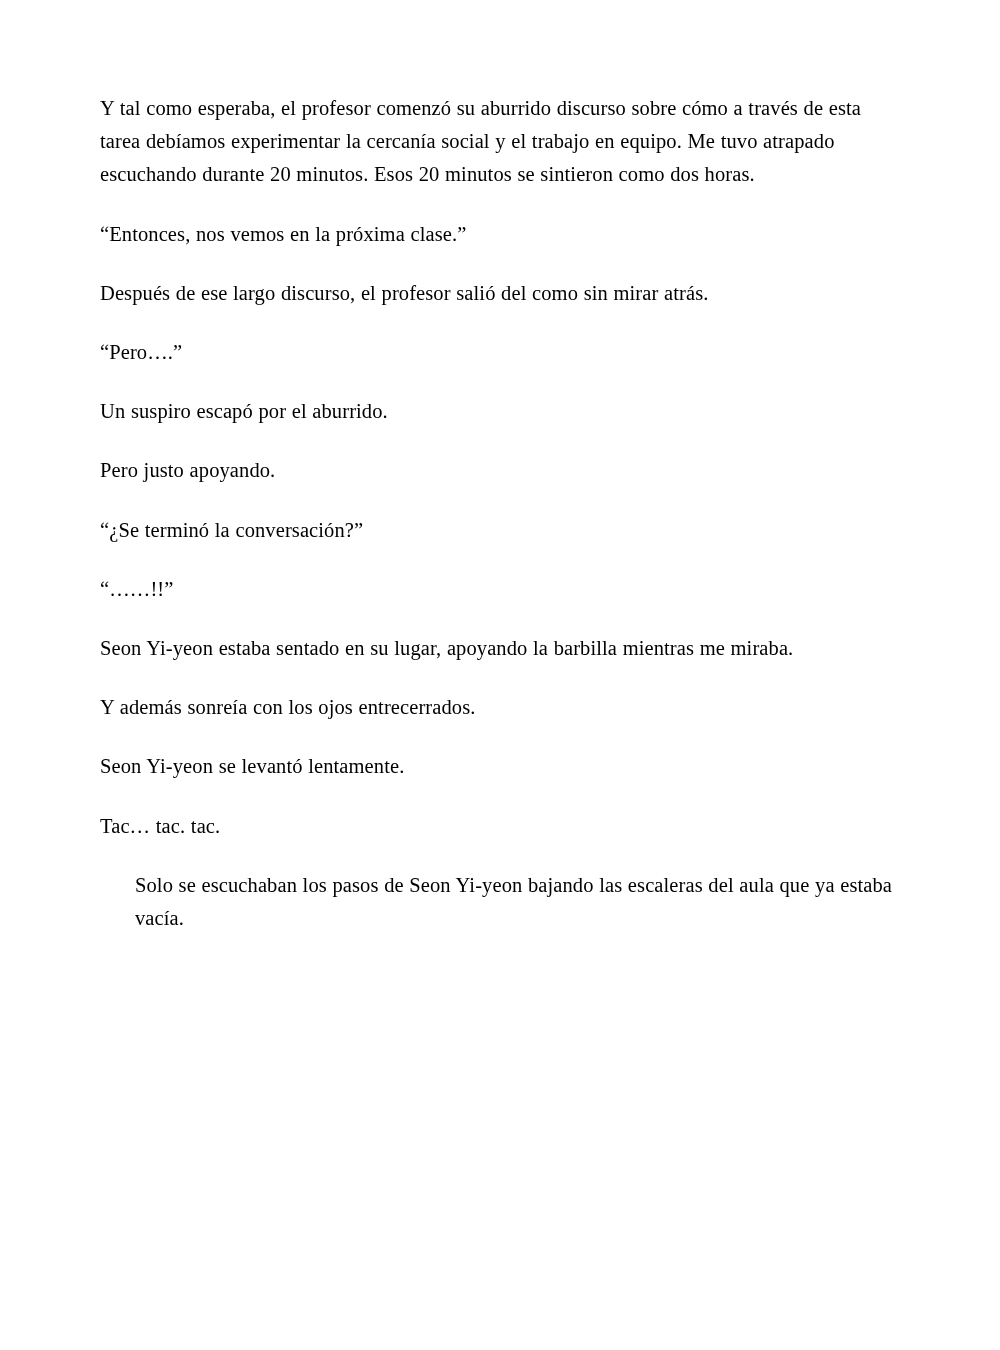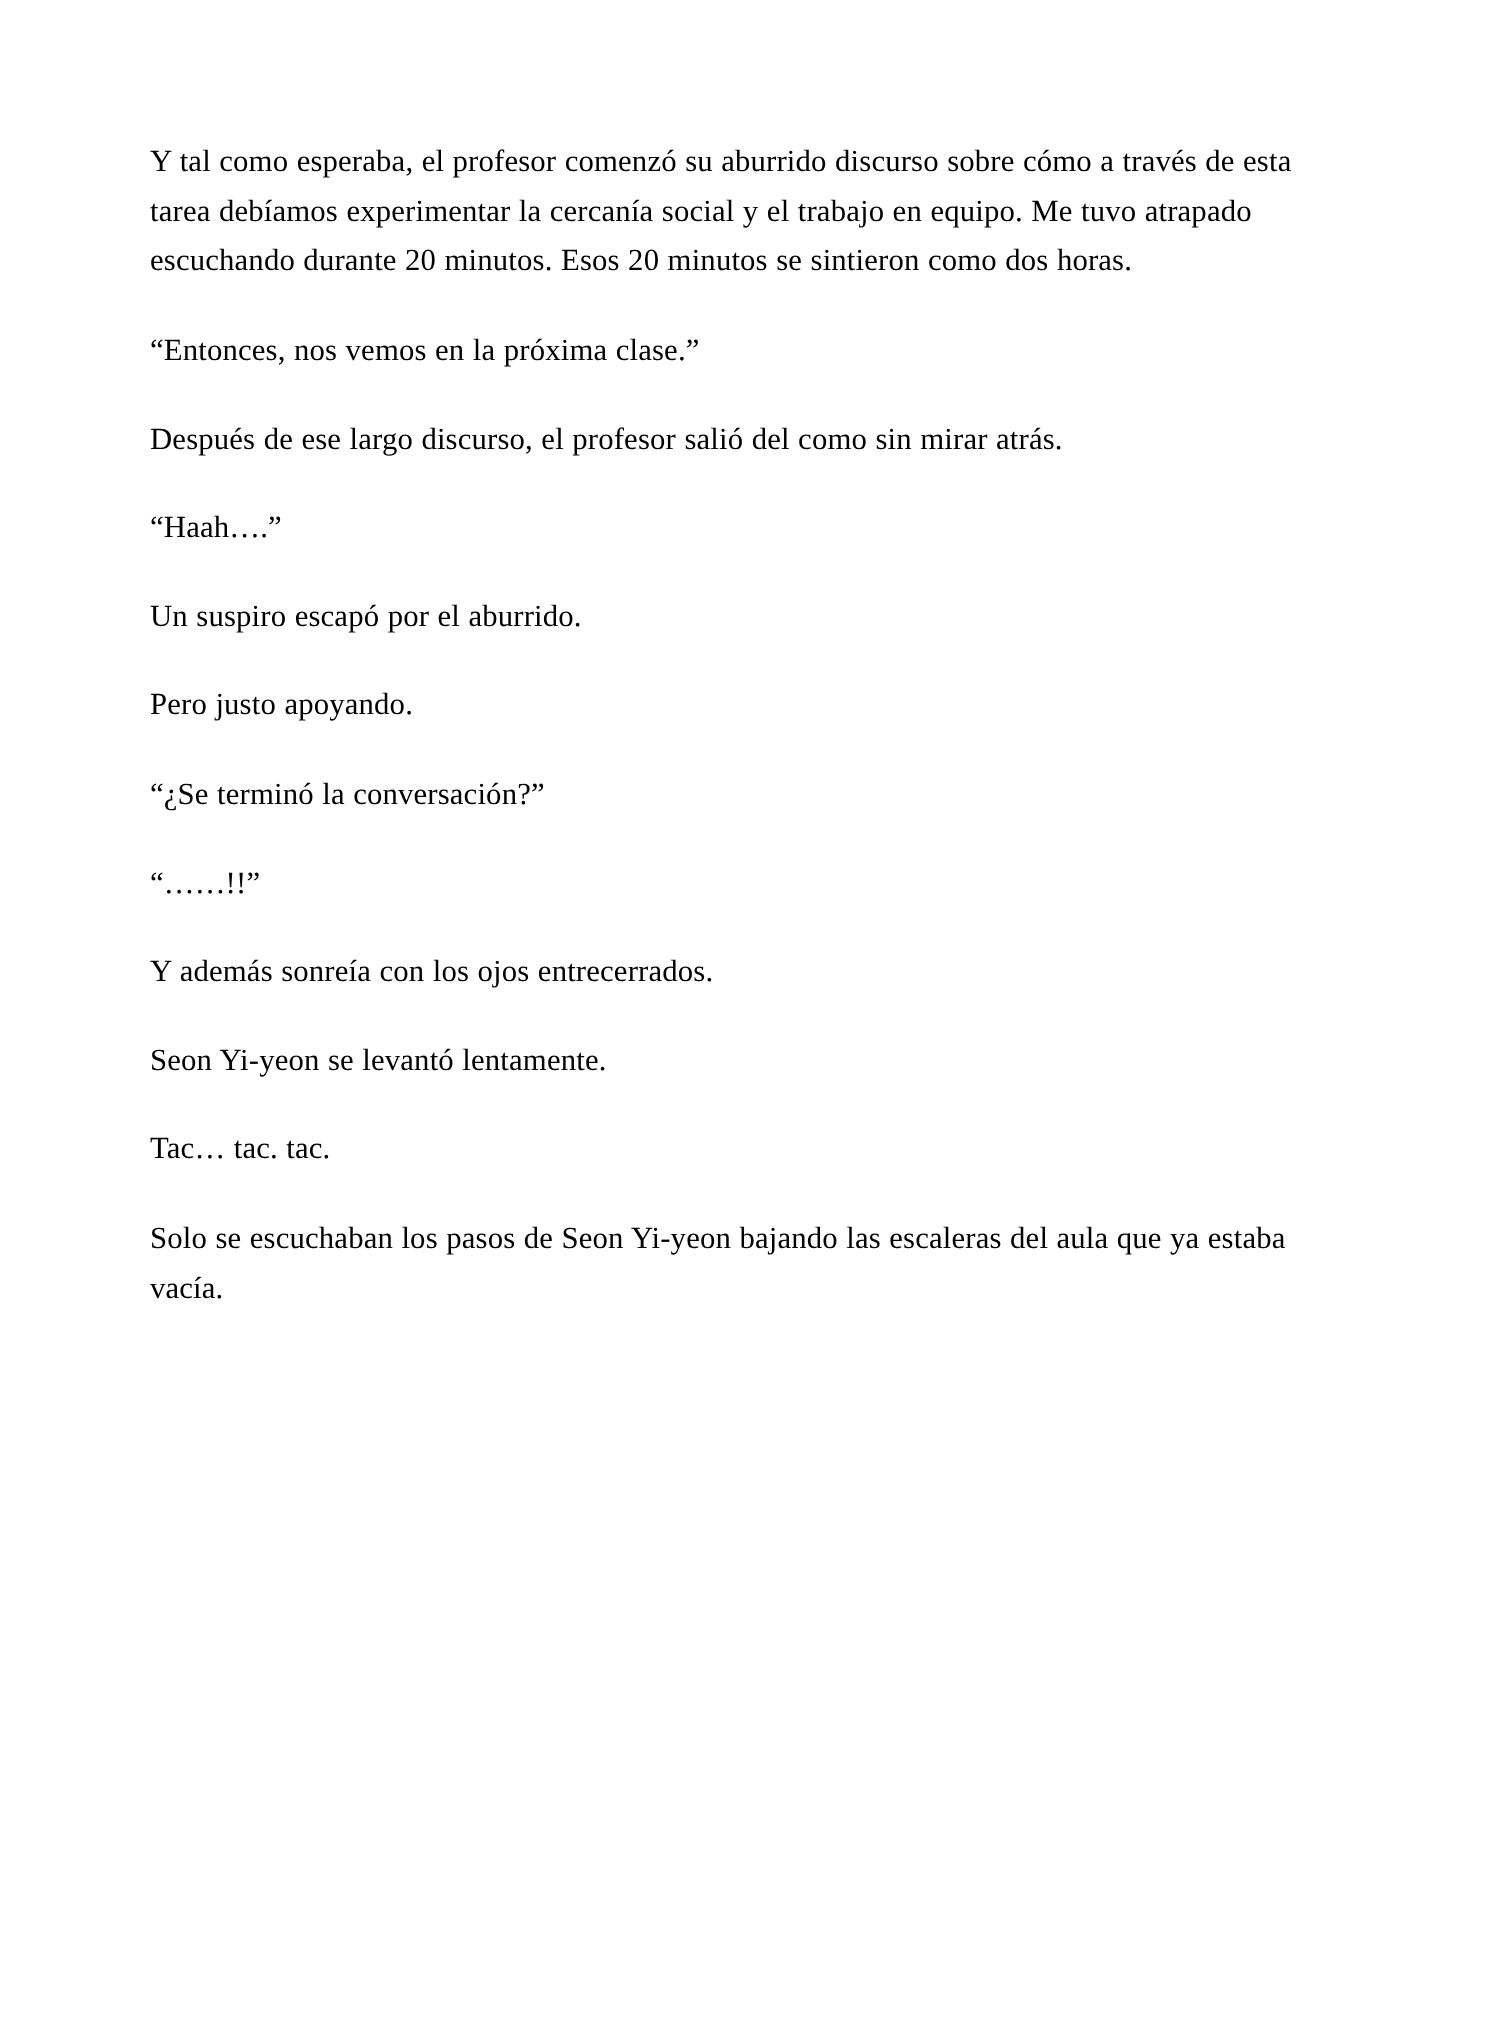--- a/index.html
+++ b/index.html
@@ -27,33 +27,35 @@
   .para {
     font-size: 20.5px;
     line-height: 1.62;
     margin: 0 0 26px 0;
     text-align: left;
     letter-spacing: 0.1px;
     word-spacing: 0.4px;
   }
   .para:last-child {
     margin-bottom: 0;
+    margin-left: 35px;
   }
 </style>
 </head>
 <body>
 
 <div class="page">
   <div class="doc-body">
     <p class="para">Y tal como esperaba, el profesor comenzó su aburrido discurso sobre cómo a través de esta tarea debíamos experimentar la cercanía social y el trabajo en equipo. Me tuvo atrapado escuchando durante 20 minutos. Esos 20 minutos se sintieron como dos horas.</p>
     <p class="para">“Entonces, nos vemos en la próxima clase.”</p>
     <p class="para">Después de ese largo discurso, el profesor salió del como sin mirar atrás.</p>
-    <p class="para">“Haah….”</p>
+    <p class="para">“Pero….”</p>
     <p class="para">Un suspiro escapó por el aburrido.</p>
     <p class="para">Pero justo apoyando.</p>
     <p class="para">“¿Se terminó la conversación?”</p>
     <p class="para">“……!!”</p>
+    <p class="para">Seon Yi-yeon estaba sentado en su lugar, apoyando la barbilla mientras me miraba.</p>
     <p class="para">Y además sonreía con los ojos entrecerrados.</p>
     <p class="para">Seon Yi-yeon se levantó lentamente.</p>
     <p class="para">Tac… tac. tac.</p>
     <p class="para">Solo se escuchaban los pasos de Seon Yi-yeon bajando las escaleras del aula que ya estaba vacía.</p>
   </div>
 </div>
 
 </body></html>

